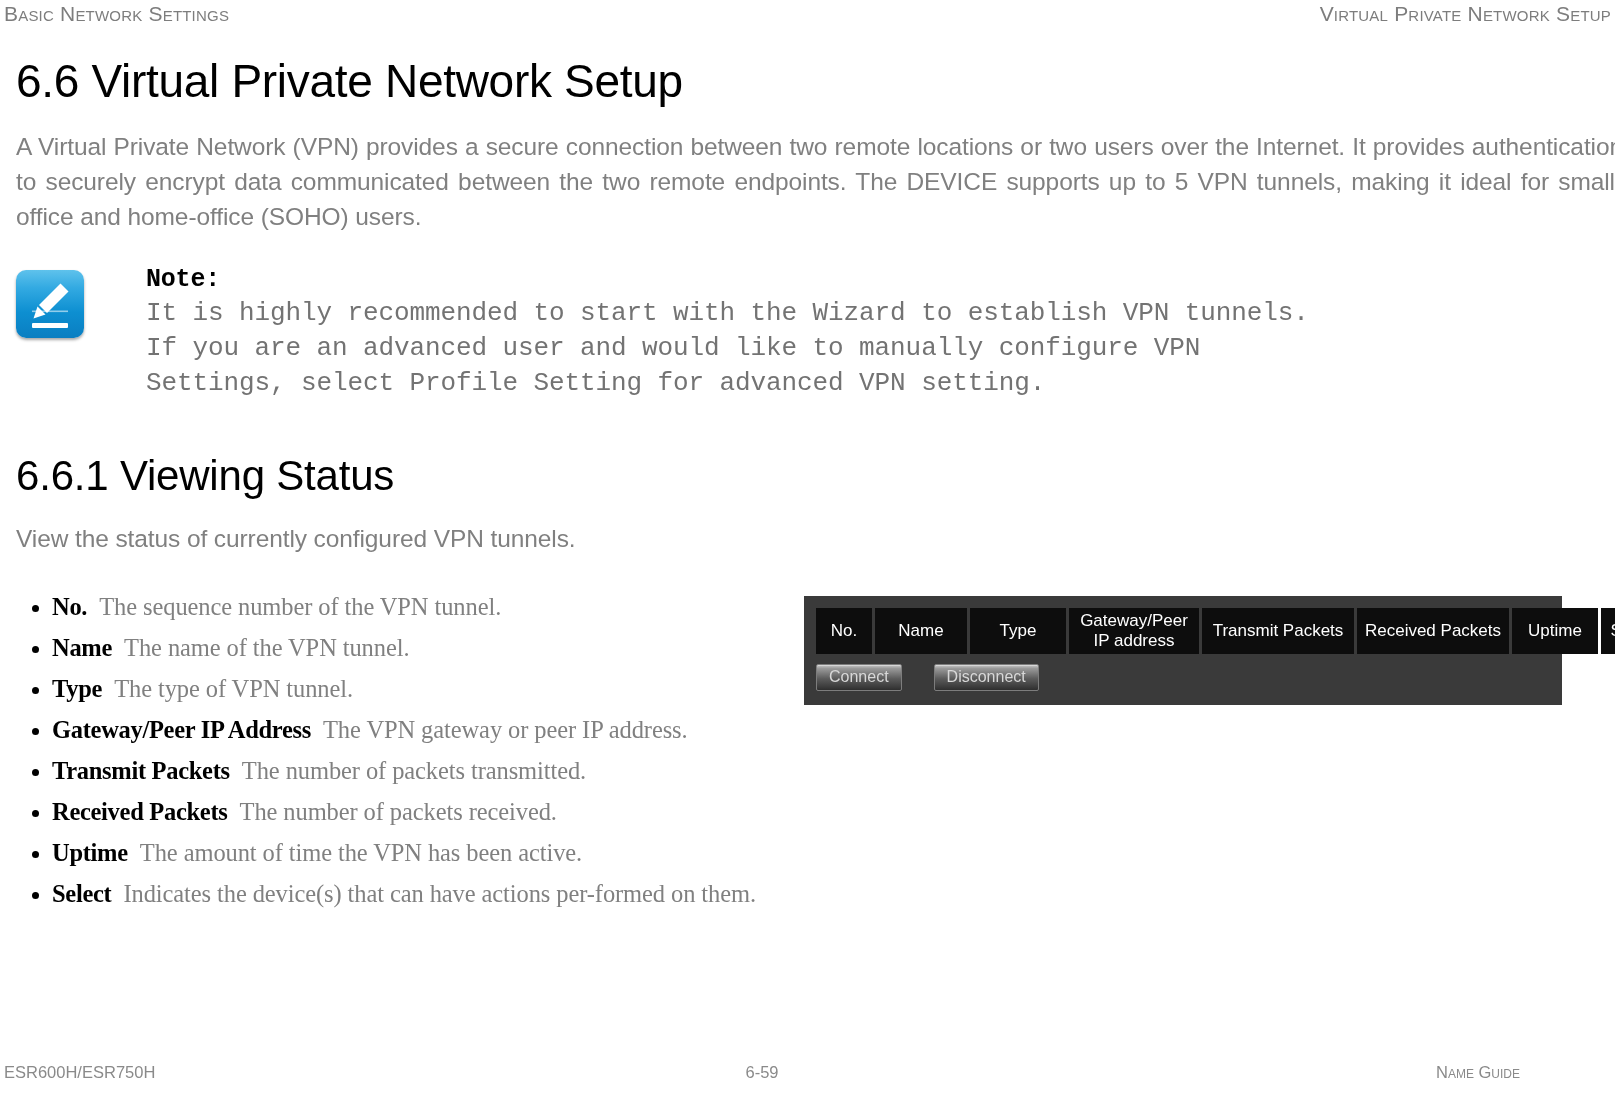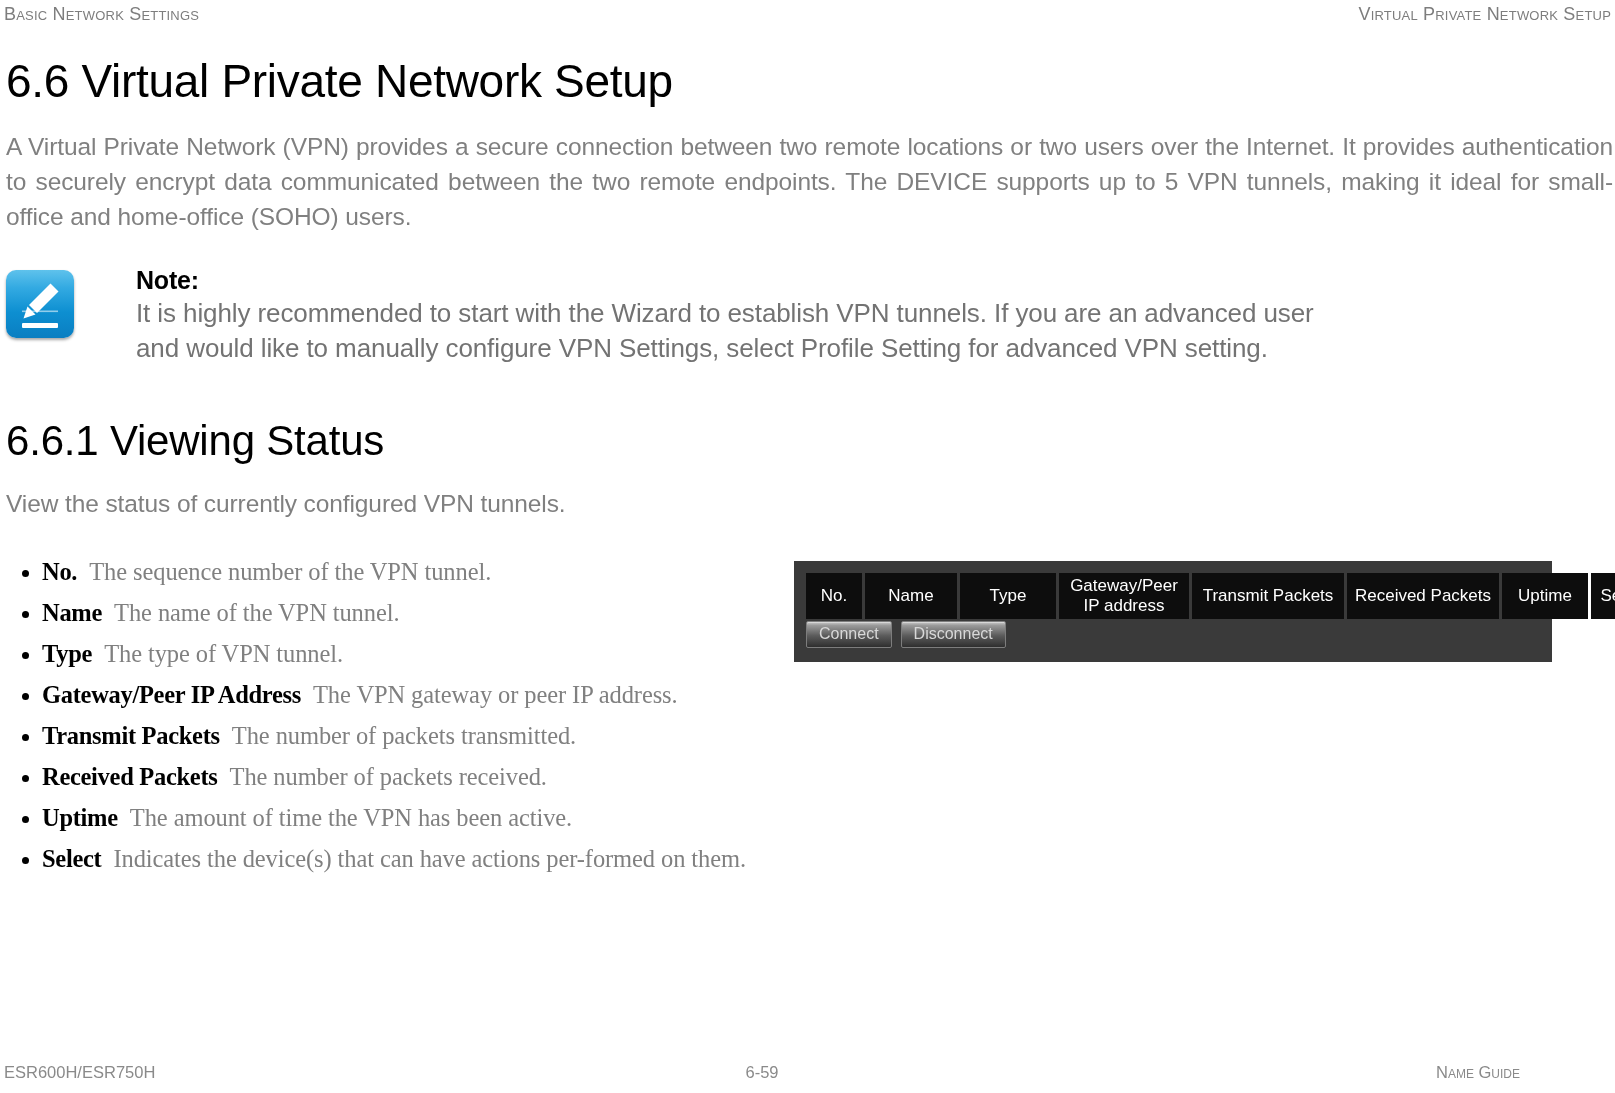--- a/index.html
+++ b/index.html
@@ -23,32 +23,32 @@
     width: 1615px;
     height: 26px;
     display: flex;
     align-items: center;
     justify-content: space-between;
     padding: 2px 4px 0 4px;
     box-sizing: border-box;
   }
   .run-head span {
     color: #7d7d7d;
-    font-size: 18px;
+    font-size: 21px;
     font-variant: small-caps;
     letter-spacing: .2px;
     white-space: nowrap;
   }
   .run-head .left  { text-align: left; }
   .run-head .right { text-align: right; }
 
   
   .page {
     position: absolute;
-    left: 4px;
+    left: 14px;
     top: 26px;
     width: 1532px;
   }
 
   h1.sec-title {
     margin: 30px 0 0 2px;
     font-size: 46px;
     font-weight: normal;
     color: #000000;
     letter-spacing: -0.3px;
@@ -90,21 +90,21 @@
     flex: 0 0 auto;
     width: 68px;
     height: 68px;
     border-radius: 10px;
     background: linear-gradient(180deg,#5fc2ec 0%,#33aae2 26%,#0d8fd1 62%,#0a7ec1 100%);
     box-shadow: 0 2px 3px rgba(0,0,0,.35);
     position: relative;
     margin-top: 6px;
   }
   .note-icon svg { position: absolute; left: 0; top: 0; }
-  .note-text { padding-left: 44px; }
+  .note-text { padding-left: 44px; font-family: Liberation Mono, monospace; }
   .note-label {
     font-size: 25px;
     font-weight: bold;
     color: #000000;
     line-height: 32px;
     letter-spacing: -0.2px;
   }
   .note-body {
     font-size: 26px;
     line-height: 35px;
@@ -174,22 +174,22 @@
     align-items: center;
     justify-content: center;
     height: 46px;
     padding: 0 6px;
     box-sizing: border-box;
     white-space: nowrap;
   }
   .shot-th.wrap { white-space: normal; line-height: 20px; }
   .shot-btns {
     display: flex;
-    gap: 9px;
-    margin-top: 2px;
+    gap: 32px;
+    margin-top: 10px;
   }
   .shot-btn {
     background: linear-gradient(180deg,#c9c9c9 0%,#9a9a9a 14%,#5b5b5b 55%,#3b3b3b 88%,#2e2e2e 100%);
     border: 1px solid #7d7d7d;
     border-radius: 2px;
     color: #d8d8d8;
     font-size: 16px;
     padding: 3px 12px 4px 12px;
     box-shadow: inset 0 1px 0 rgba(255,255,255,.35);
   }

